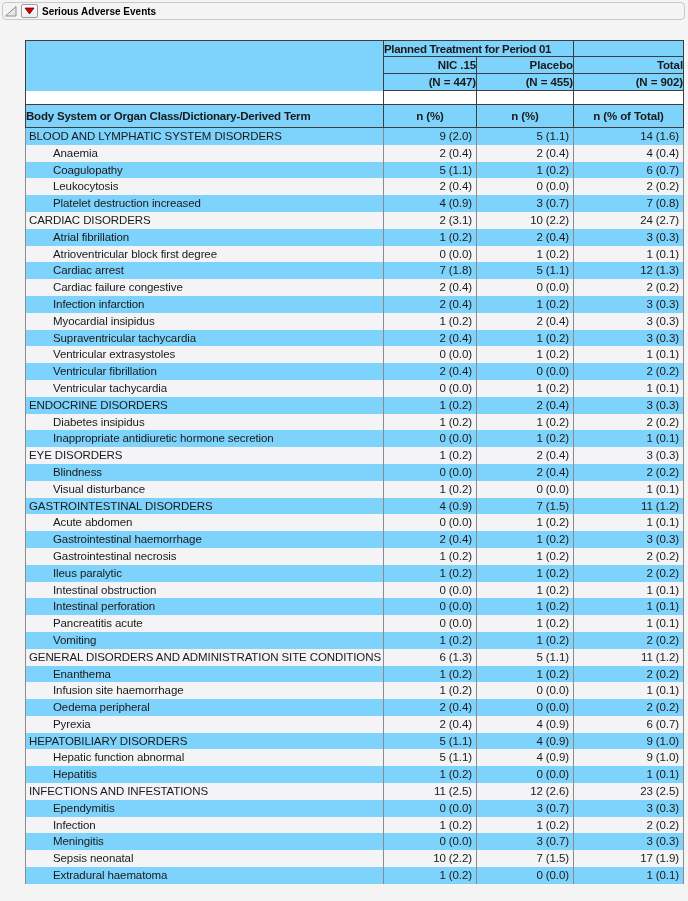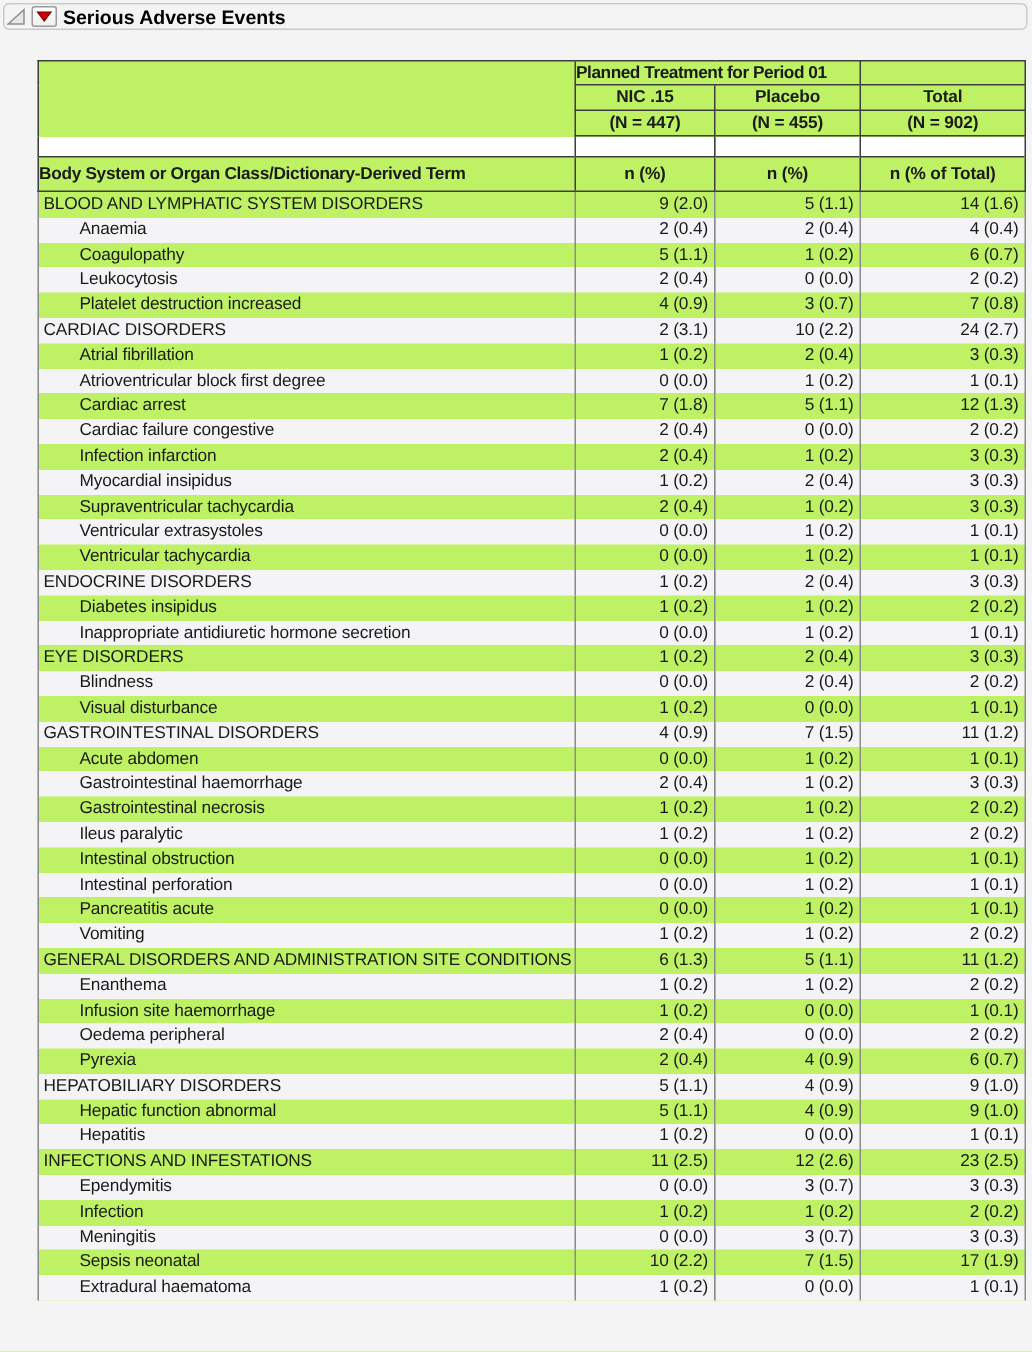--- a/index.html
+++ b/index.html
@@ -15,42 +15,42 @@
     border:1px solid #c9c9c9; border-radius:4px;
     display:flex; align-items:center;
   }
   .disclosure { width:14px; height:14px; margin-left:1px; flex:0 0 auto; cursor:pointer; }
   .menu-btn {
     width:17px; height:14px; margin-left:3px; flex:0 0 auto;
     border:1px solid #9a9a9a; border-radius:2px;
     background:linear-gradient(#ffffff,#efefef);
     display:flex; align-items:center; justify-content:center; cursor:pointer;
   }
-  .outline-title { font-weight:bold; font-size:13px; color:#000; margin-left:4px; white-space:nowrap; }
+  .outline-title { font-weight:bold; font-size:10px; color:#000; margin-left:4px; white-space:nowrap; }
 
   
   table.aetable {
     position:absolute; left:25px; top:40px; width:658px;
     border-collapse:collapse; table-layout:fixed;
-    font-size:11.5px; letter-spacing:-0.1px; background:#bef264;
+    font-size:11.5px; letter-spacing:-0.1px; background:#7dd3fc;
   }
   .aetable td { padding:0; overflow:hidden; white-space:nowrap; }
 
   
   thead td { font-weight:bold; }
   .bd-t { border-top:1px solid #3e3e3e; }
   .bd-b { border-bottom:1px solid #3e3e3e; }
   .bd-l { border-left:1px solid #3e3e3e; }
   .bd-r { border-right:1px solid #3e3e3e; }
   tr.hr1 { height:16px; }
   tr.hr2, tr.hr3 { height:17px; }
   tr.hr4 { height:14px; background:#ffffff; }
   tr.hr5 { height:23px; }
   .spanner { text-align:left; padding-left:2px; letter-spacing:-0.3px; }
-  .col-label, .col-n { text-align:center; padding-right:4px; }
+  .col-label, .col-n { text-align:right; padding-right:4px; }
   .stat-h { text-align:center; }
   .rowhead { text-align:left; padding-left:3px; letter-spacing:-0.2px; }
 
   
   tbody tr { height:16.8px;margin-left:16px; }
   tbody tr:nth-child(even) { background:#f4f4f6; }
   tbody td { line-height:16.8px; }
   td.term { text-align:left; padding-left:3px; border-left:1px solid #8b8b8b; }
   td.term.ind { padding-left:27px; }
   td.num { text-align:right; padding-right:4px; border-left:1px solid #8b8b8b; }
@@ -188,20 +188,26 @@
     <td class="num">1 (0.2)</td>
     <td class="num last">3 (0.3)</td>
   </tr>
       <tr>
     <td class="term ind">Ventricular extrasystoles</td>
     <td class="num">0 (0.0)</td>
     <td class="num">1 (0.2)</td>
     <td class="num last">1 (0.1)</td>
   </tr>
       <tr>
+    <td class="term ind">Ventricular fibrillation</td>
+    <td class="num">2 (0.4)</td>
+    <td class="num">0 (0.0)</td>
+    <td class="num last">2 (0.2)</td>
+  </tr>
+      <tr>
     <td class="term ind">Ventricular tachycardia</td>
     <td class="num">0 (0.0)</td>
     <td class="num">1 (0.2)</td>
     <td class="num last">1 (0.1)</td>
   </tr>
       <tr>
     <td class="term">ENDOCRINE DISORDERS</td>
     <td class="num">1 (0.2)</td>
     <td class="num">2 (0.4)</td>
     <td class="num last">3 (0.3)</td>

